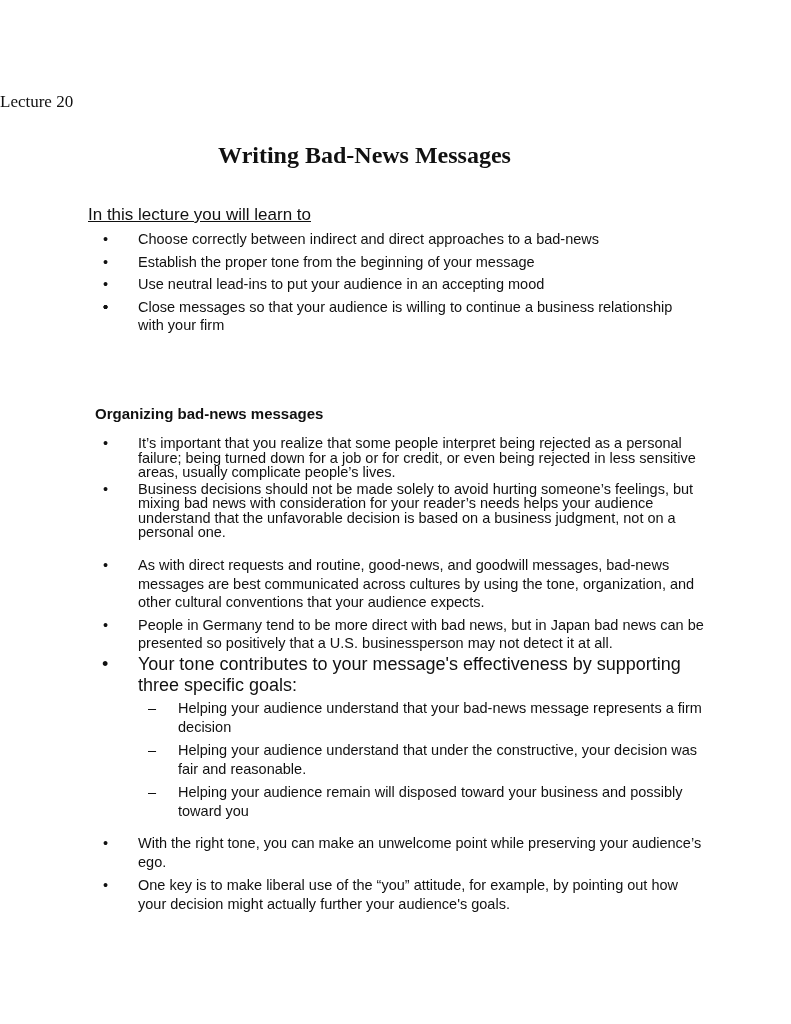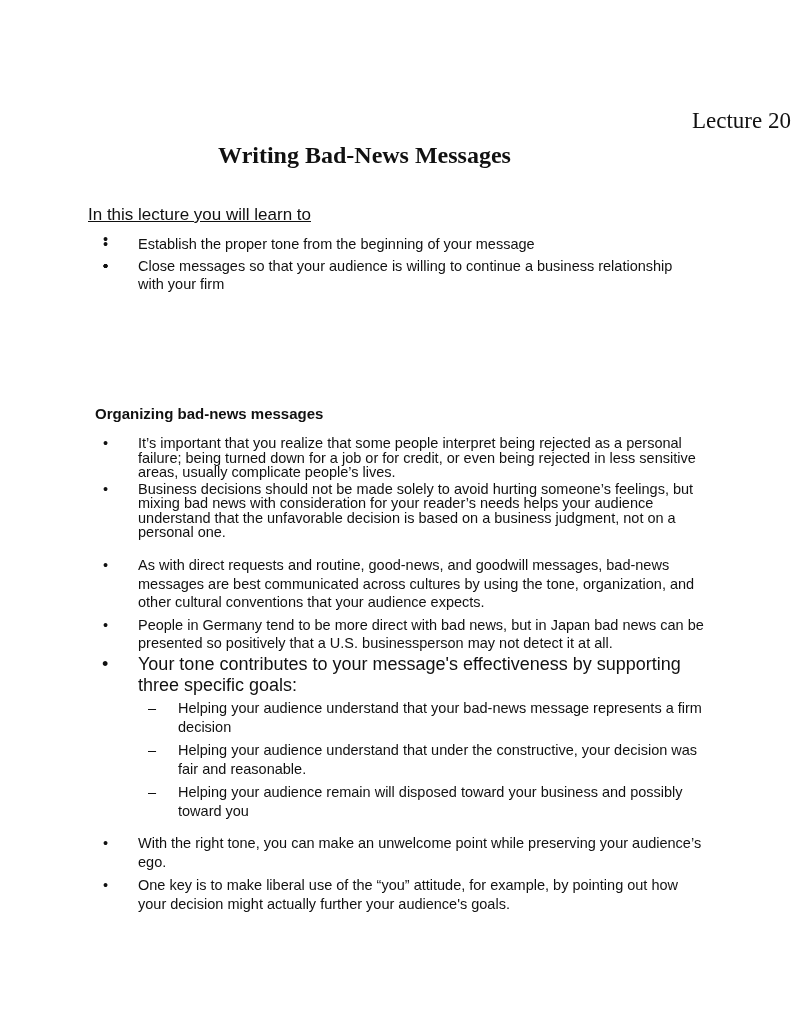--- a/index.html
+++ b/index.html
@@ -2,24 +2,24 @@
 <html><head>
   <meta charset="utf-8">
   <style>
     html, body { margin: 0; padding: 0; background: #ffffff; }
     body {
       width: 791px; height: 1024px; position: relative; overflow: hidden;
       color: #111111;
       font-family: "Liberation Sans", sans-serif;
     }
     .lecture-title {
-      position: absolute; left: 0; width: 791px; top: 108px;
-      text-align: right;
+      position: absolute; left: 0; width: 791px; top: 92px;
+      text-align: left;
       font-family: "Liberation Serif", serif;
-      font-size: 23px; font-weight: normal;
+      font-size: 17px; font-weight: normal;
     }
     .main-title {
       position: absolute; left: 0; width: 729px; top: 142px;
       text-align: center;
       font-family: "Liberation Serif", serif;
       font-size: 24px; font-weight: bold;
     }
     .section1-heading {
       position: absolute; left: 88px; top: 205px;
       font-size: 17px; text-decoration: underline; text-align: center;
@@ -54,23 +54,23 @@
     .list5 li { margin-bottom: 4px; }
   </style>
 </head>
 <body>
 
 <div class="lecture-title">Lecture 20</div>
 <div class="main-title">Writing Bad-News Messages</div>
 
 <div class="section1-heading">In this lecture you will learn to</div>
 <ul class="list1">
-  <li><span class="bullet">•</span></li>
+  <li><span class="bullet">•</span><span>Choose correctly between indirect and direct approaches to a bad-news</span></li>
   <li><span class="bullet">•</span><span>Establish the proper tone from the beginning of your message</span></li>
-  <li><span class="bullet">•</span></li>
+  <li><span class="bullet">•</span><span>Use neutral lead-ins to put your audience in an accepting mood</span></li>
   <li><span class="bullet">•</span></li>
   <li><span class="bullet">•</span></li>
   <li><span class="bullet">•</span><span>Close messages so that your audience is willing to continue a business relationship with your firm</span></li>
 </ul>
 
 <div class="section2-heading">Organizing bad-news messages</div>
 
 <ul class="list2">
   <li><span class="bullet">•</span><span>It’s important that you realize that some people interpret being rejected as a personal failure; being turned down for a job or for credit, or even being rejected in less sensitive areas, usually complicate people’s lives.</span></li>
   <li><span class="bullet">•</span><span>Business decisions should not be made solely to avoid hurting someone’s feelings, but mixing bad news with consideration for your reader’s needs helps your audience understand that the unfavorable decision is based on a business judgment, not on a personal one.</span></li>

